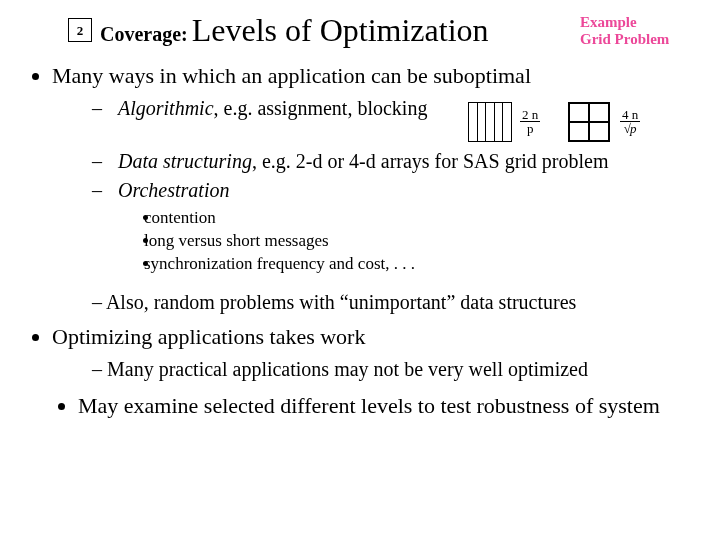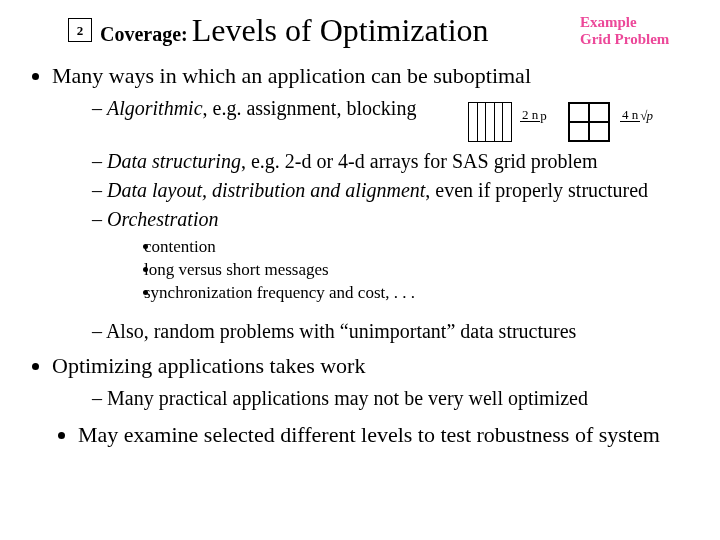--- a/index.html
+++ b/index.html
@@ -87,21 +87,21 @@
   .L2 > li::before {
     content: "– ";
   }
   .L3 {
     margin: 4px 0 16px 0;
     padding-left: 52px;
     list-style: disc;
     font-size: 17px;
   }
   .L3 > li { margin-bottom: 2px; }
-  .em { font-style: italic; }
+  .em { font-style: italic; margin-left: 11px; }
 
   
   .diag-row {
     position: absolute;
     top: 100px;
     left: 468px;
     width: 240px;
     height: 50px;
     font-family: "Times New Roman", serif;
   }
@@ -115,21 +115,21 @@
     display: flex;
   }
   .grid-a .col {
     flex: 1;
     border-right: 1px solid #000;
   }
   .grid-a .col:last-child { border-right: none; }
   .frac {
     position: absolute;
     display: flex;
-    flex-direction: row;
+    flex-direction: column;
     align-items: center;
     font-size: 13px;
     line-height: 1.0;
   }
   .frac .num { border-bottom: 1px solid #000; padding: 0 2px; }
   .frac.a { top: 8px; left: 52px; }
   .grid-b {
     position: absolute;
     top: 2px;
     left: 100px;
@@ -193,23 +193,20 @@
       <li>
         <span>Many ways in which an application can be suboptimal</span>
         <ul class="L2">
           <li>
             <span class="em">Algorithmic</span><span>, e.g. assignment, blocking</span>
           </li>
         </ul>
         <ul class="L2" style="margin-top:28px;">
           <li>
             <span class="em">Data structuring</span><span>, e.g. 2-d or 4-d arrays for SAS grid problem</span>
-          </li>
-          <li>
-            <span class="em">Data layout, distribution and alignment</span><span>, even if properly structured</span>
           </li>
           <li>
             <span class="em">Orchestration</span>
             <ul class="L3">
               <li>contention</li>
               <li>long versus short messages</li>
               <li>synchronization frequency and cost, . . .</li>
             </ul>
           </li>
           <li>Also, random problems with “unimportant” data structures</li>

